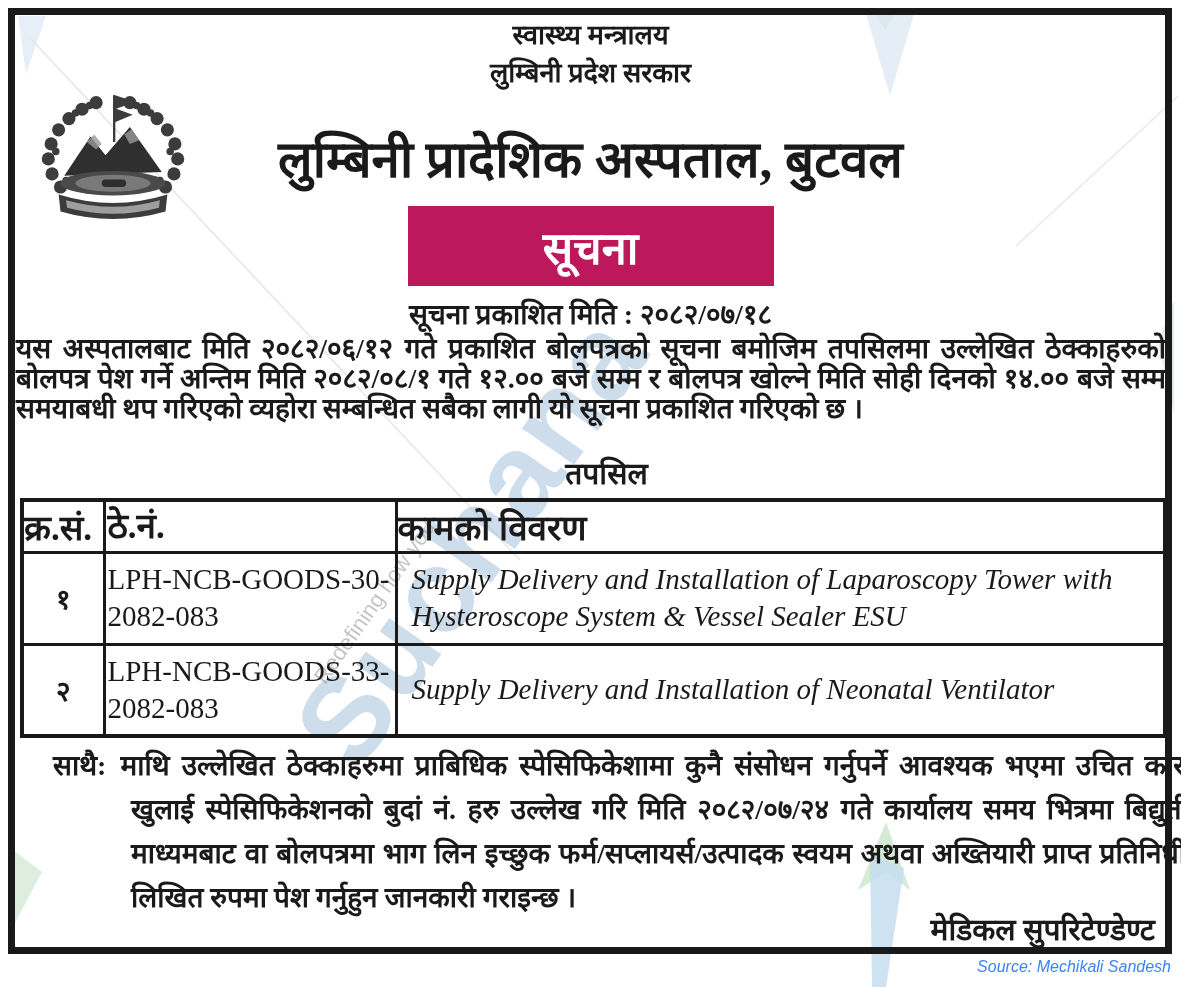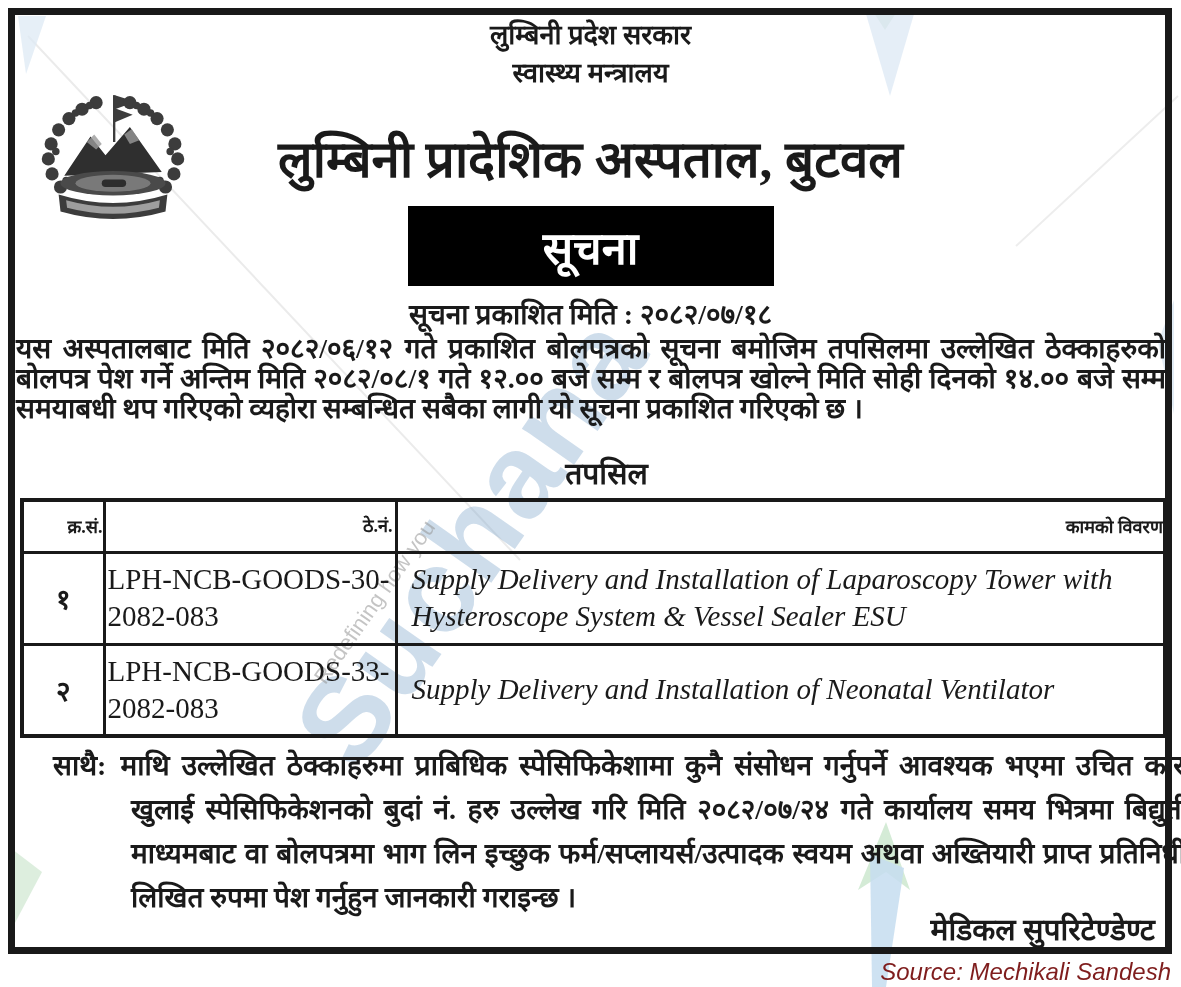--- a/index.html
+++ b/index.html
@@ -34,21 +34,21 @@
   
   .gov-lines { position:absolute; top:16px; left:0; width:100%; text-align:center; font-weight:bold; }
   .gov-lines div { font-size:27px; line-height:38px; }
   .emblem { position:absolute; left:38px; top:86px; width:150px; height:142px; }
   .hospital-title {
     position:absolute; top:128px; left:0; width:100%; text-align:center;
     font-size:51px; font-weight:bold; line-height:64px;
   }
   .banner {
     position:absolute; top:206px; left:50%; transform:translateX(-50%);
-    width:366px; height:80px; background:#000000; color:#ffffff;
+    width:366px; height:80px; background:#be185d; color:#ffffff;
     display:flex; align-items:center; justify-content:center;
     font-size:45px; font-weight:bold;
   }
   .pub-date {
     position:absolute; top:294px; left:0; width:100%; text-align:center;
     font-size:28px; font-weight:bold;
   }
   
   .body-para {
     position:absolute; top:334px; left:16px; width:1150px;
@@ -58,41 +58,41 @@
     position:absolute; top:452px; left:16px; width:100%; text-align:center;
     font-size:30px; font-weight:bold;
   }
   
   table.notice-table {
     position:absolute; top:498px; left:20px; width:1147px;
     border-collapse:collapse; border:4px solid #191919;
   }
   .notice-table th, .notice-table td { border:3px solid #191919; }
   .notice-table th {
-    height:52px; font-size:18px; font-weight:bold; text-align:right;
+    height:52px; font-size:35px; font-weight:bold; text-align:left;
   }
   .notice-table td { height:92px; vertical-align:middle; }
   .td-sn { width:82px; text-align:center; font-size:28px; font-weight:bold; }
   .td-contract { width:292px; font-size:29px; line-height:37px; padding:4px 2px; }
   .td-desc { font-size:29px; line-height:37px; padding:4px 14px;font-style:italic; }
   
   .note {
     position:absolute; top:744px; left:16px; width:1152px;
     font-size:28px; line-height:44px; font-weight:bold; text-align:justify;
     padding-left:78px; text-indent:-78px;margin-left:37px;
   }
   .note .note-label { font-weight:bold; margin-right:14px; }
   .signature {
     position:absolute; top:908px; right:26px;
     font-size:30px; font-weight:bold;
   }
   .source-line {
     position:absolute; top:958px; right:10px;
     font-family:"Liberation Sans","DejaVu Sans",sans-serif;
-    font-style:italic; font-size:24px; color:#7f1d1d; z-index:4;
+    font-style:italic; font-size:16px; color:#3b82f6; z-index:4;
   }
 </style>
 </head>
 <body>
 
 <div class="page">
 
   <div class="wm-layer">
     <svg class="crease" width="1181" height="987" viewBox="0 0 1181 987">
 
@@ -114,22 +114,22 @@
     <div class="wm-text">Suchana</div>
     <div class="wm-tagline">
       <span>Redefining how you</span>
       <span>news</span>
     </div>
   </div>
 
   <div class="content">
 
     <div class="gov-lines">
+      <div>स्वास्थ्य मन्त्रालय</div>
       <div>लुम्बिनी प्रदेश सरकार</div>
-      <div>स्वास्थ्य मन्त्रालय</div>
     </div>
 
     <svg class="emblem" viewBox="0 0 160 148">
       <g fill="#3c3c3c">
         <rect x="80" y="8" width="2.5" height="50"></rect>
         <path d="M82 8 L104 15 L82 23 Z"></path>
         <path d="M82 22 L101 29 L82 37 Z"></path>
 
         <circle cx="24" cy="106" r="7"></circle>
           <circle cx="15" cy="92" r="7"></circle>

